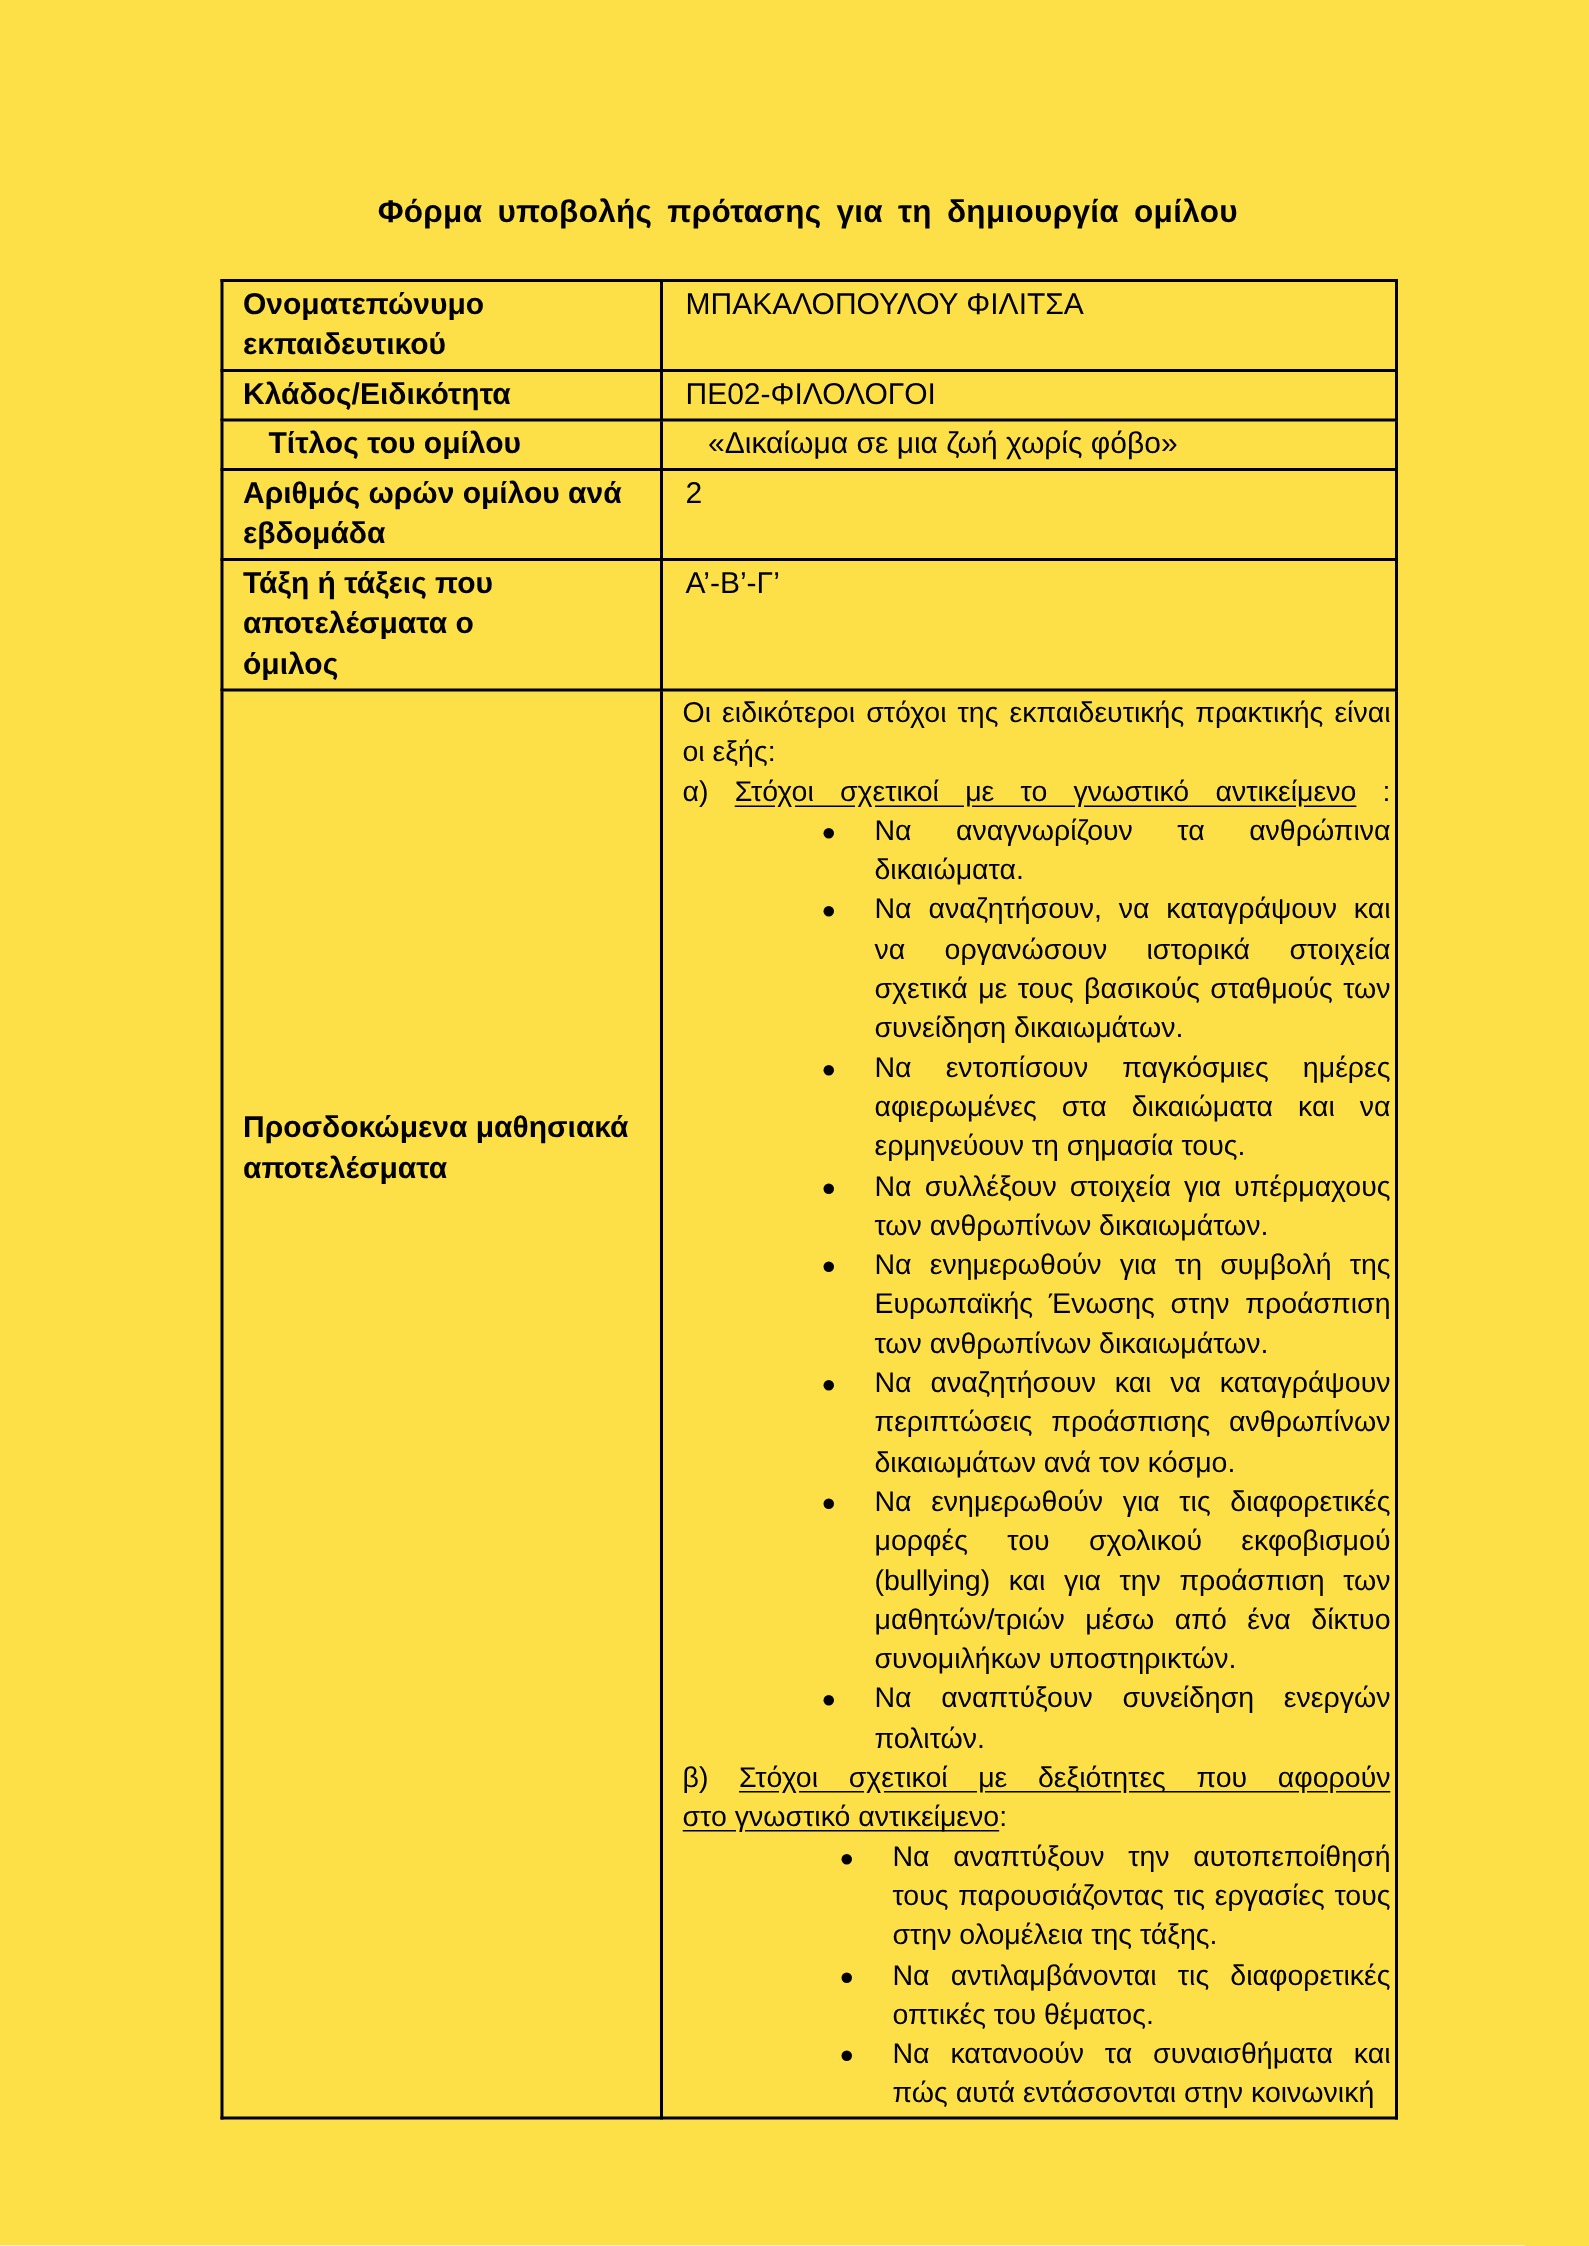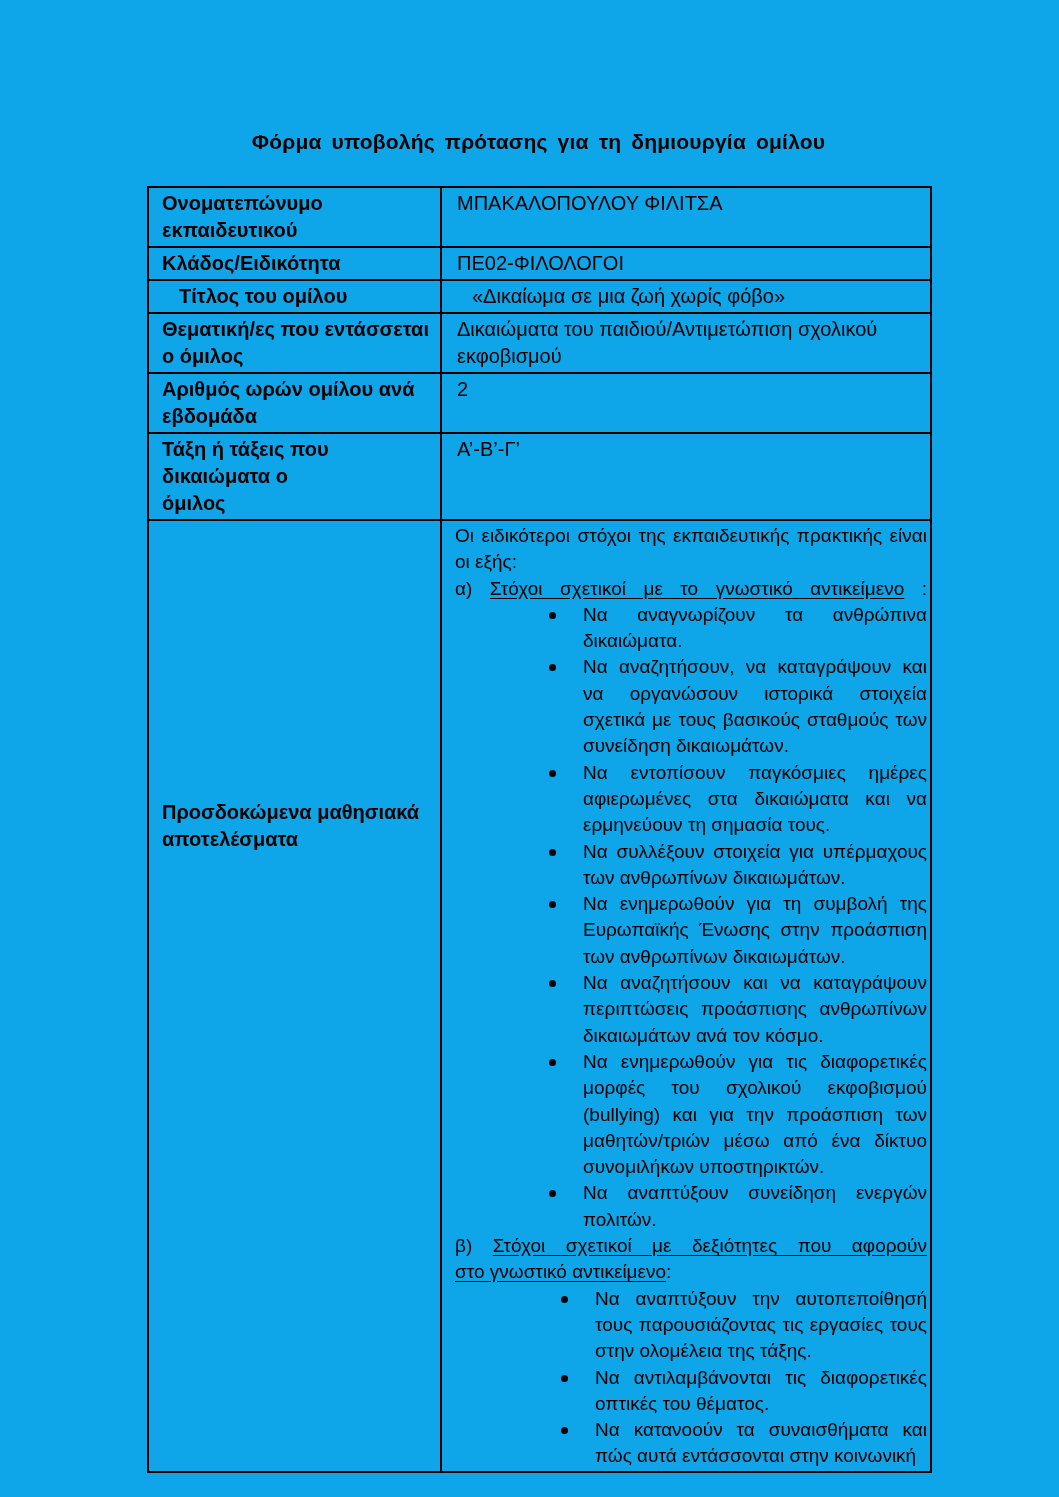--- a/index.html
+++ b/index.html
@@ -1,20 +1,20 @@
 <!DOCTYPE html>
 <html lang="el"><head>
 <meta charset="utf-8">
 <style>
   html, body { margin: 0; padding: 0; background: #ffffff; }
   .page {
     position: relative;
     width: 1059px;
     height: 1497px;
-    background: #0ea5e9;
+    background: #fde047;
     color: #000000;
     font-family: "Liberation Sans", "DejaVu Sans", sans-serif;
     overflow: hidden;
   }
   .doc-title {
     position: absolute;
     top: 130px;
     left: 147px;
     width: 783px;
     text-align: center;
@@ -103,38 +103,31 @@
             <div>Κλάδος/Ειδικότητα</div>
           </td>
         <td class="value-cell">ΠΕ02-ΦΙΛΟΛΟΓΟΙ</td>
       </tr>
       <tr class="r3">
         <td class="label-cell">
             <div>Τίτλος του ομίλου</div>
           </td>
         <td class="value-cell">«Δικαίωμα σε μια ζωή χωρίς φόβο»</td>
       </tr>
-      <tr class="r4">
-        <td class="label-cell">
-            <div>Θεματική/ες που εντάσσεται</div>
-            <div>ο όμιλος</div>
-          </td>
-        <td class="value-cell">Δικαιώματα του παιδιού/Αντιμετώπιση σχολικού εκφοβισμού</td>
-      </tr>
       <tr class="r5">
         <td class="label-cell">
             <div>Αριθμός ωρών ομίλου ανά</div>
             <div>εβδομάδα</div>
           </td>
         <td class="value-cell">2</td>
       </tr>
       <tr class="r6">
         <td class="label-cell">
             <div>Τάξη ή τάξεις που</div>
-            <div>δικαιώματα ο</div>
+            <div>αποτελέσματα ο</div>
             <div>όμιλος</div>
           </td>
         <td class="value-cell">Α’-Β’-Γ’</td>
       </tr>
       <tr class="r7">
         <td class="label-cell">
           <div class="outcomes-label">
               <div>Προσδοκώμενα μαθησιακά</div>
               <div>αποτελέσματα</div>
             </div>

